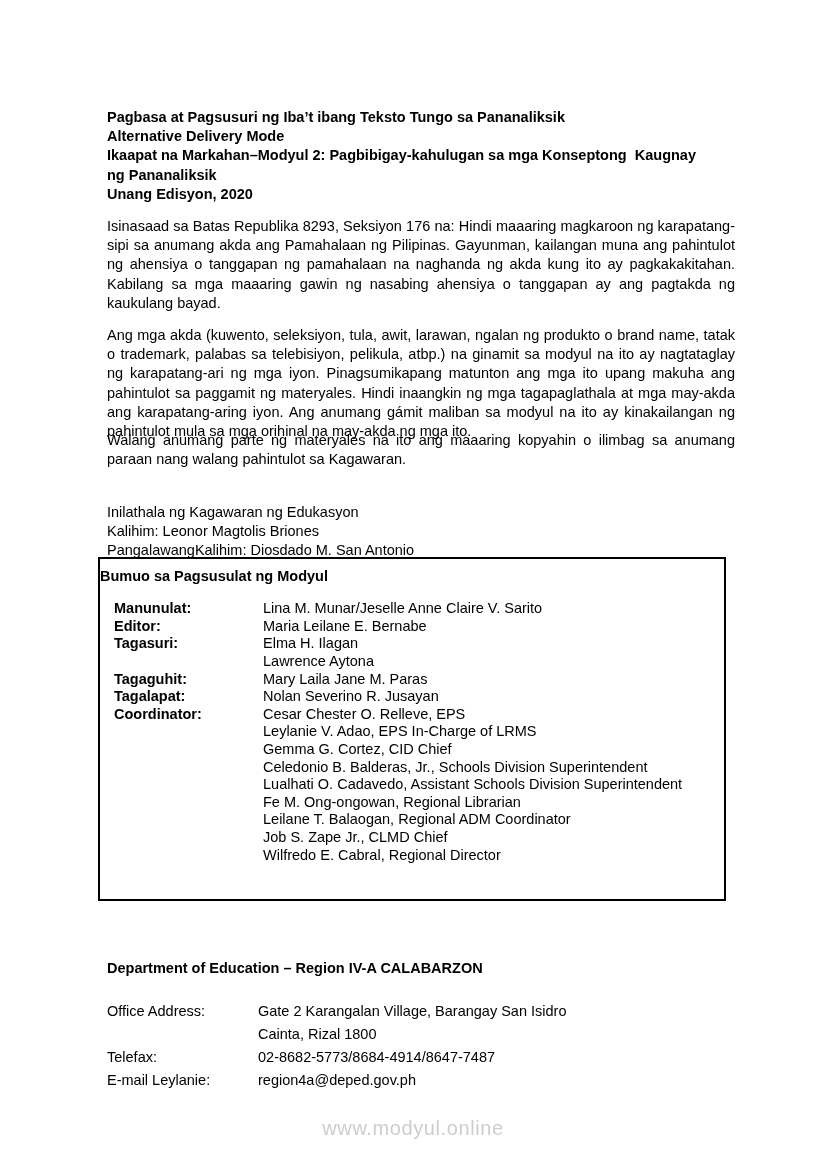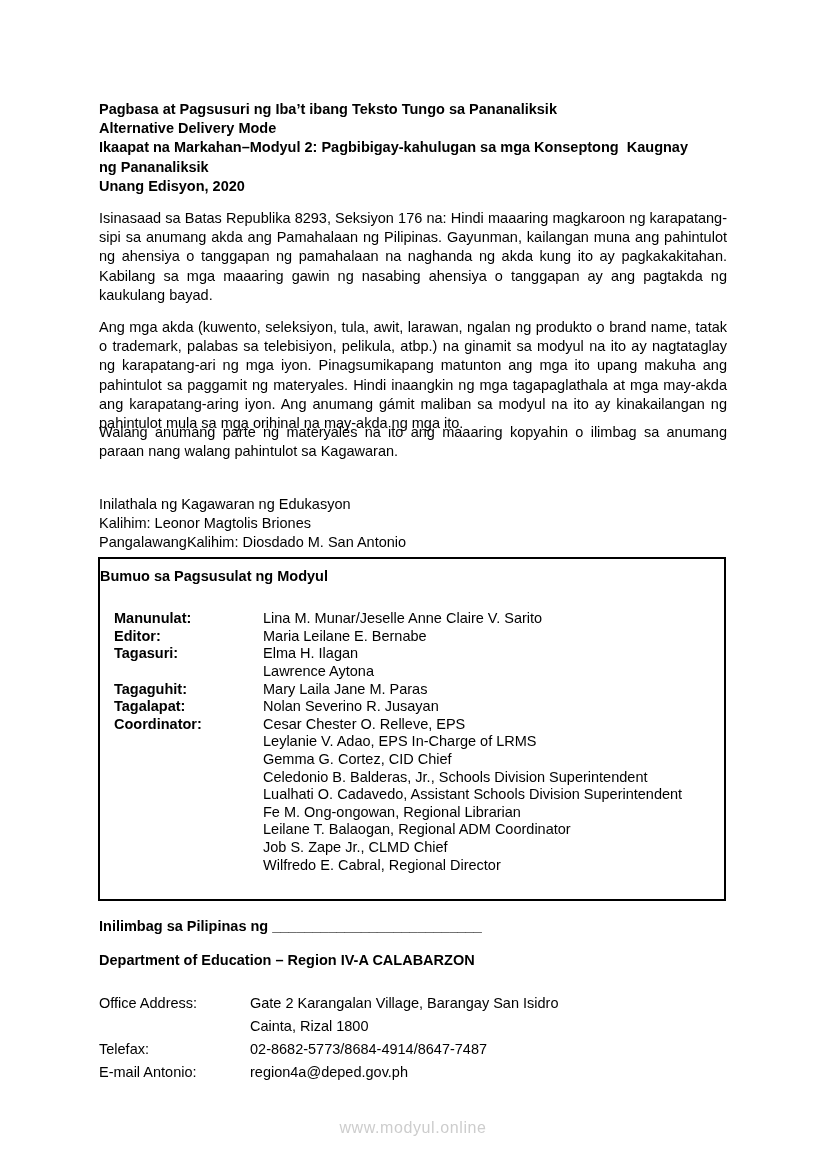--- a/index.html
+++ b/index.html
@@ -15,21 +15,21 @@
     color: #000000;
     font-family: "Liberation Sans", sans-serif;
     font-size: 14.5px;
     line-height: 19.2px;
     overflow: hidden;
   }
   .block {
     position: absolute;
     left: 99px;
     width: 628px;
-    margin: 0;
+    margin: 8px;
   }
   .header-block {
     top: 100px;
     font-weight: bold;
   }
   .header-line {
     white-space: pre-wrap;
   }
   .para {
     text-align: justify;
@@ -47,21 +47,21 @@
     height: 344px;
     border: 2.5px solid #000000;
     box-sizing: border-box;
   }
   .credits-title {
     margin-top: 8px;
     text-align: left;
     font-weight: bold;
   }
   .credits-rows {
-    margin-top: 24px;
+    margin-top: 14px;
     line-height: 17.6px;
   }
   .credits-row {
     display: flex;
     padding-left: 14px;
   }
   .credits-label {
     width: 149px;
     flex-shrink: 0;
     font-weight: bold;
@@ -96,21 +96,21 @@
     white-space: nowrap;
     text-align: right;
   }
   .watermark {
     position: absolute;
     top: 1119px;
     left: 0;
     width: 100%;
     text-align: center;
     color: #cdcdcd;
-    font-size: 16px;
+    font-size: 20px;
     letter-spacing: 0.6px;
     line-height: 18px;
   }
 </style>
 </head>
 <body>
 
 <div class="page">
 
   <div class="block header-block">
@@ -215,21 +215,20 @@
           <span class="credits-value">Job S. Zape Jr., CLMD Chief</span>
         </div>
 
         <div class="credits-row">
           <span class="credits-label"></span>
           <span class="credits-value">Wilfredo E. Cabral, Regional Director</span>
         </div>
       </div>
   </div>
 
-  <div class="block printing-line"><span>Inilimbag sa Pilipinas ng </span><span>__________________________</span></div>
 
   <div class="block department-line">Department of Education – Region IV-A CALABARZON</div>
 
   <div class="block contact-block">
 
       <div class="contact-row">
         <span class="contact-label">Office Address:</span>
         <span class="contact-value">Gate 2 Karangalan Village, Barangay San Isidro</span>
       </div>
 
@@ -237,20 +236,20 @@
         <span class="contact-label"></span>
         <span class="contact-value">Cainta, Rizal 1800</span>
       </div>
 
       <div class="contact-row">
         <span class="contact-label">Telefax:</span>
         <span class="contact-value">02-8682-5773/8684-4914/8647-7487</span>
       </div>
 
       <div class="contact-row">
-        <span class="contact-label">E-mail Antonio:</span>
+        <span class="contact-label">E-mail Leylanie:</span>
         <span class="contact-value">region4a@deped.gov.ph</span>
       </div>
     </div>
 
   <div class="watermark">www.modyul.online</div>
 
 </div>
 
 </body></html>

